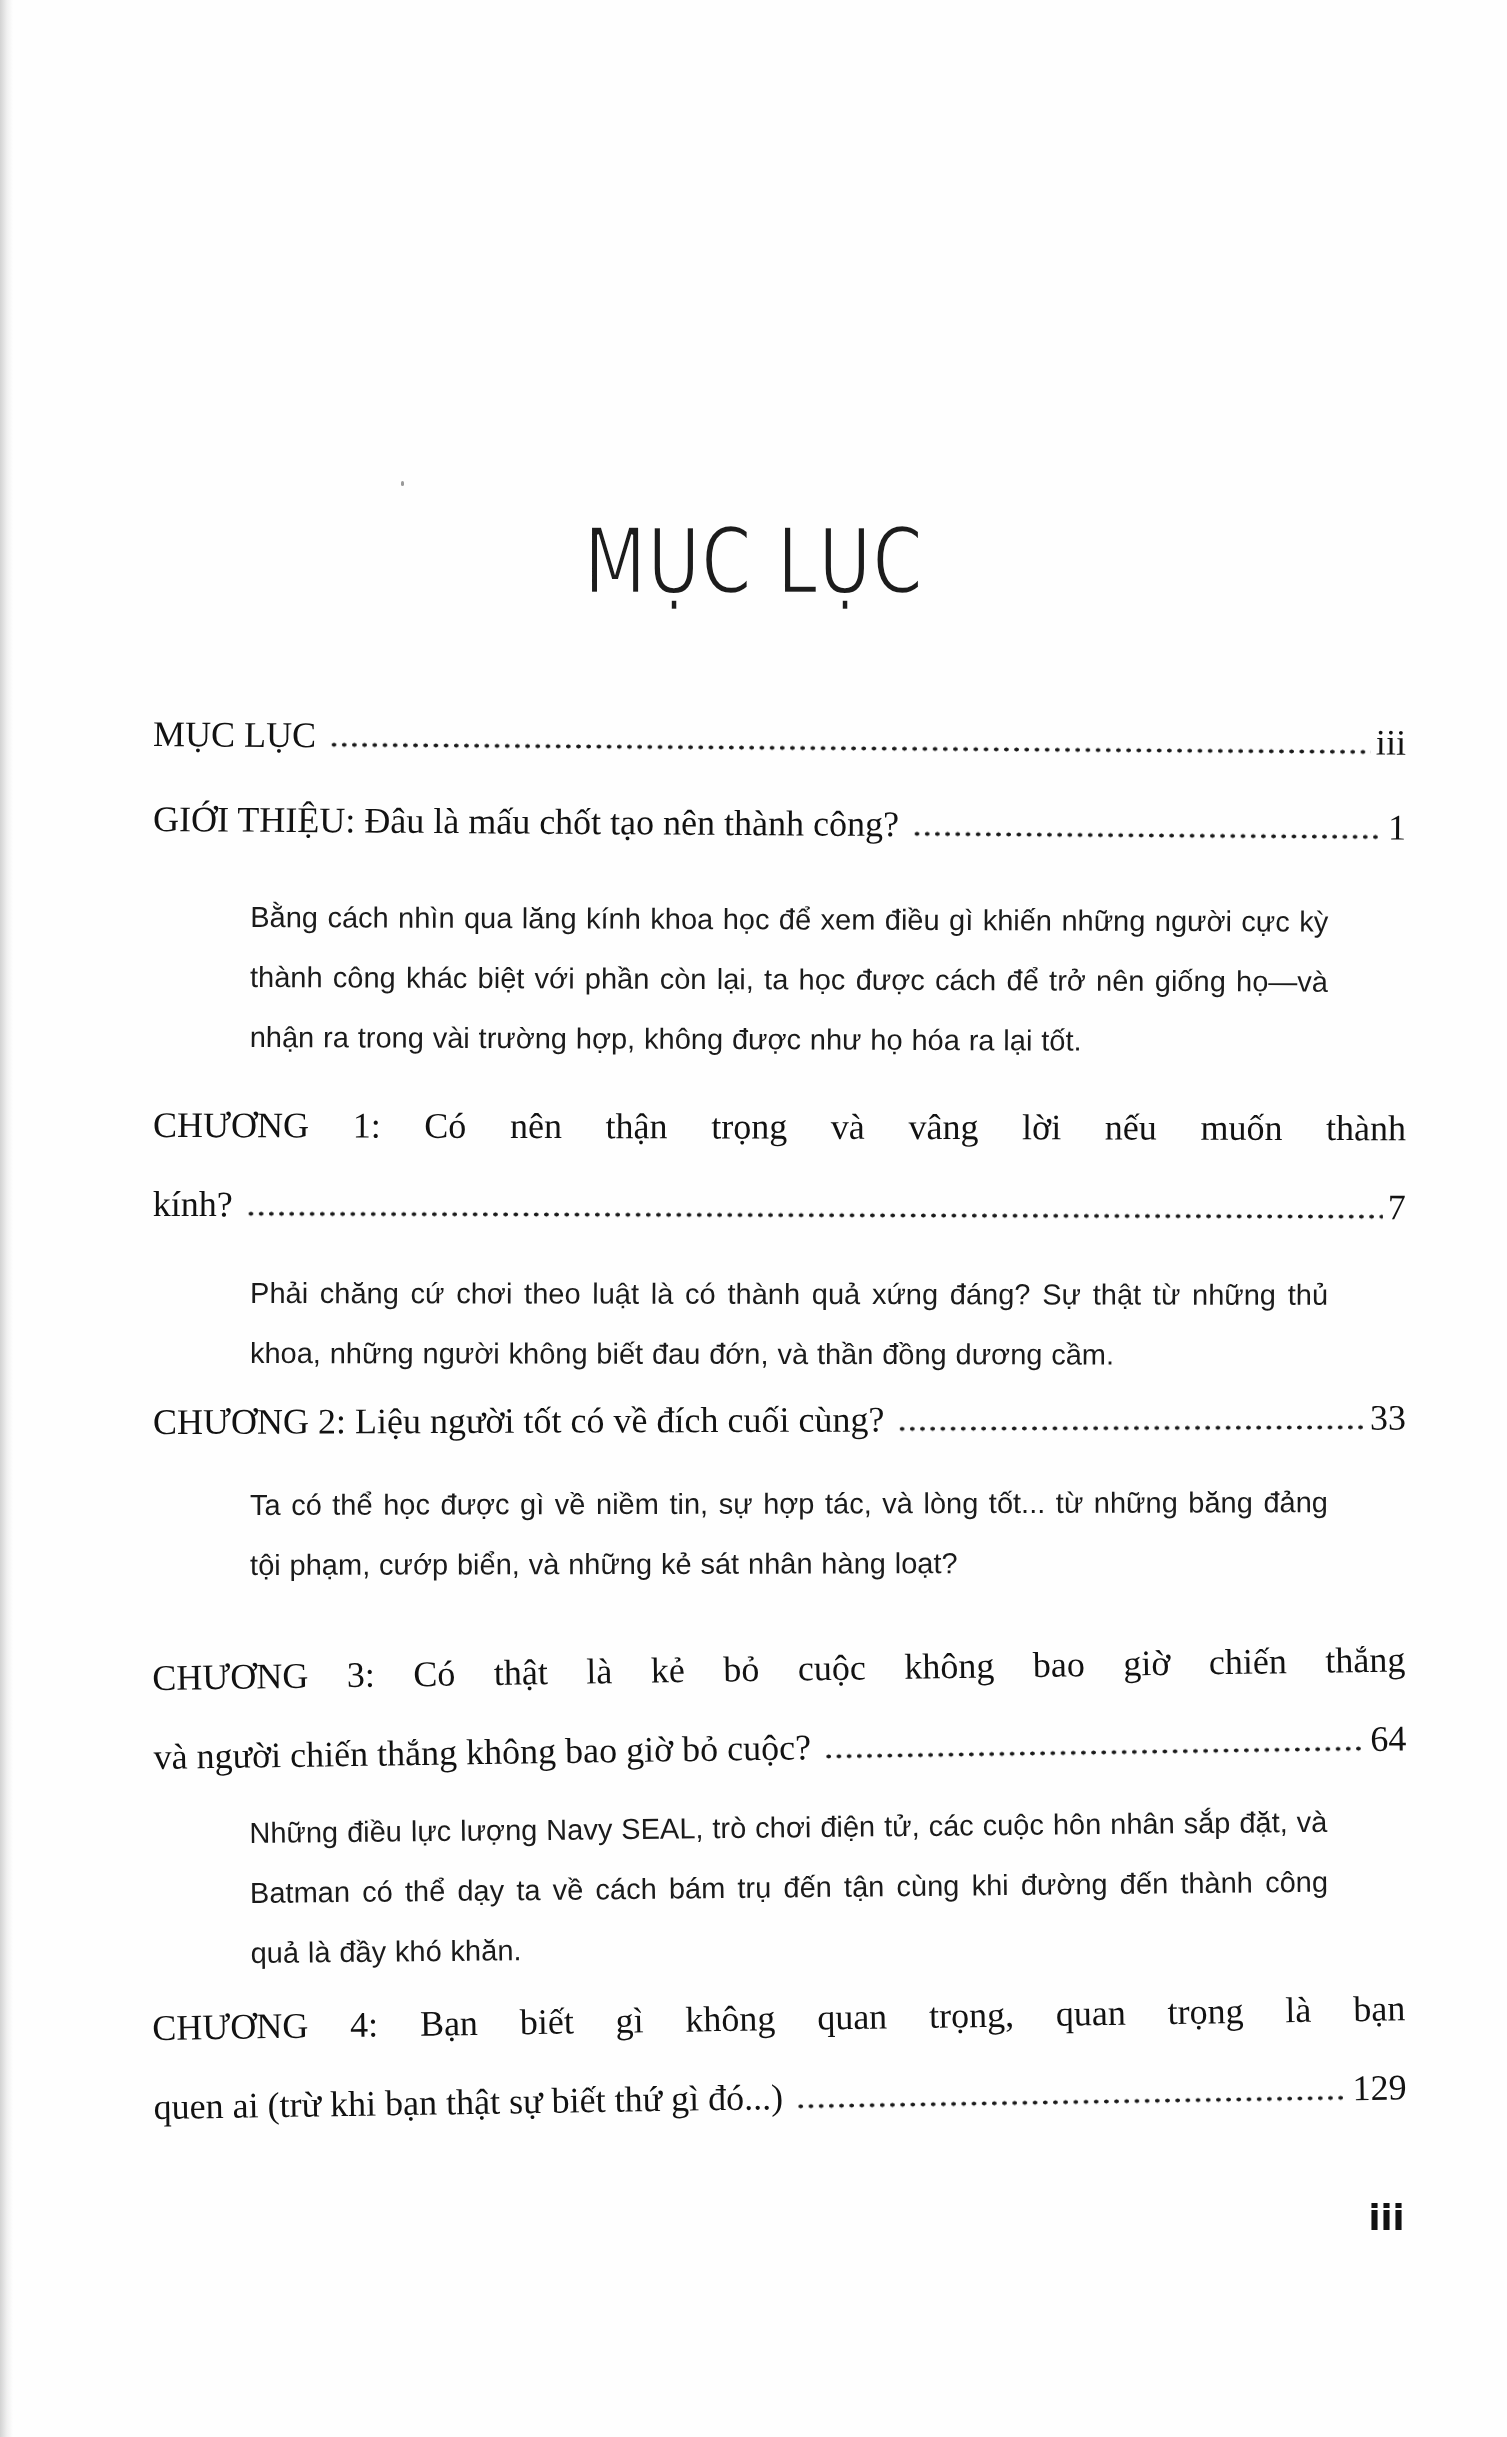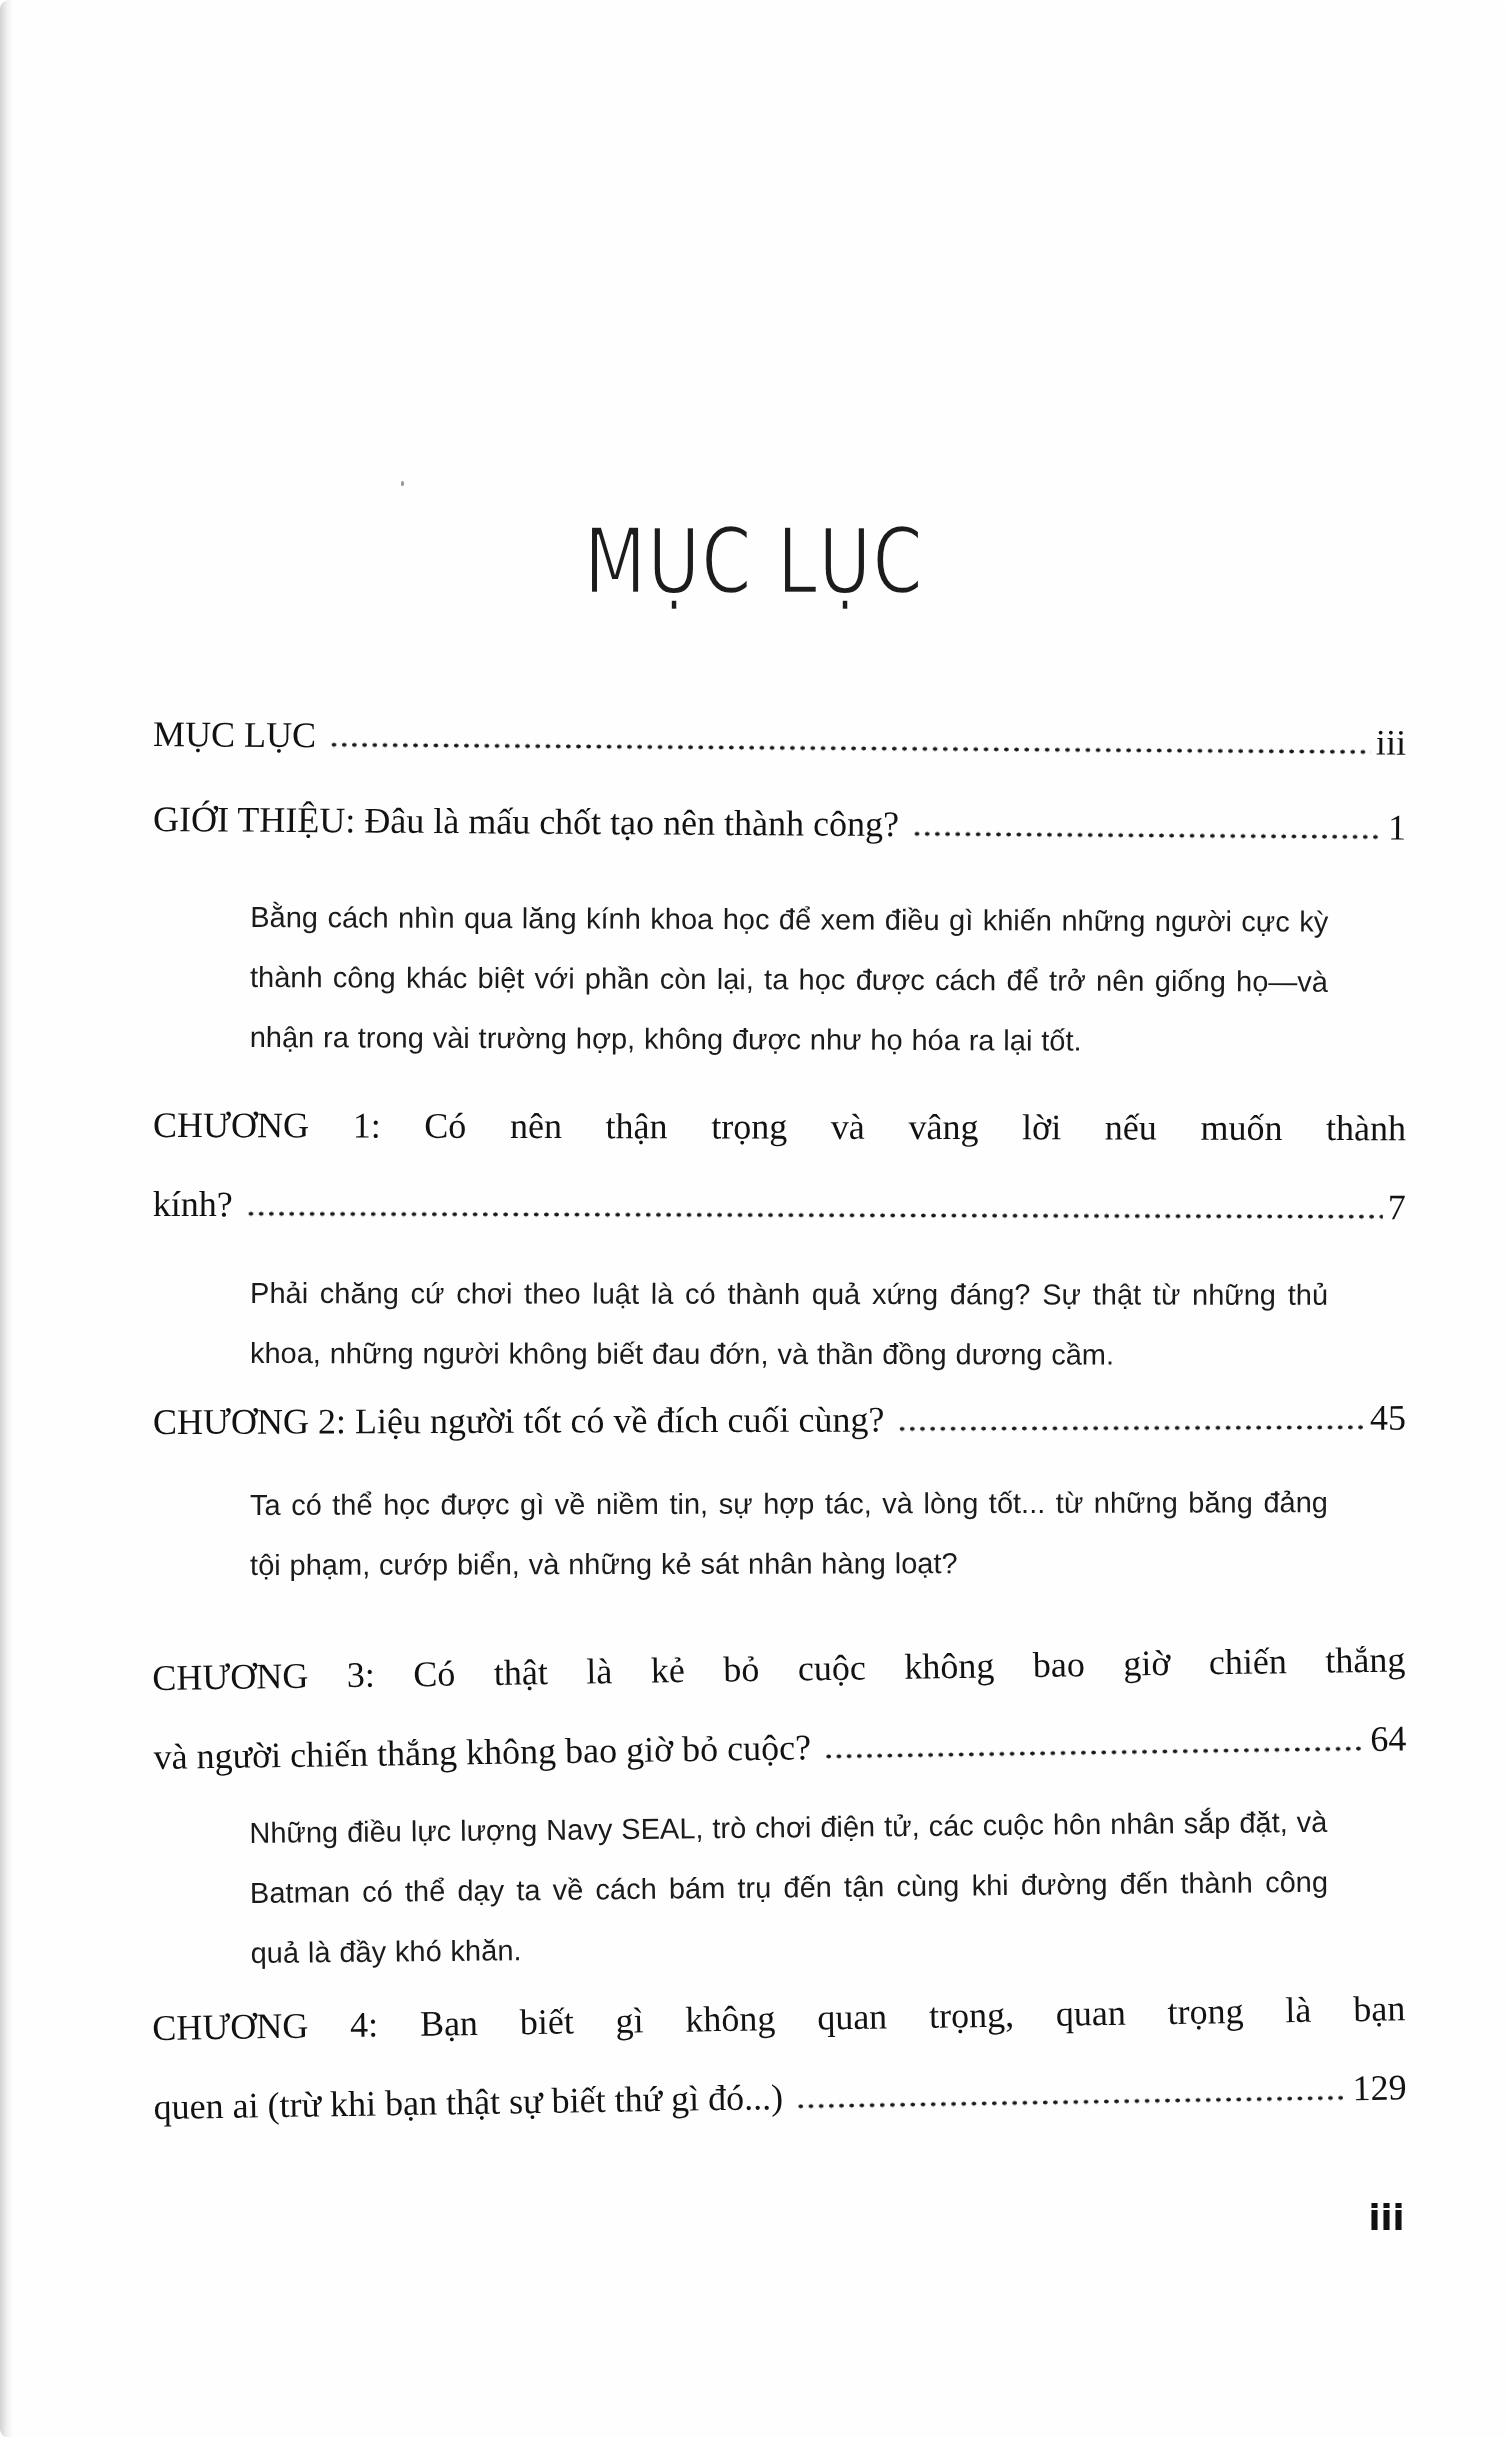--- a/index.html
+++ b/index.html
@@ -7,21 +7,20 @@
     padding: 0;
     background: #ffffff;
   }
   .page {
     position: relative;
     width: 1508px;
     height: 2438px;
     background: #fefefe;
     overflow: hidden;
     color: #161616;
-    border-radius: 9px;
   }
   .scan-edge {
     position: absolute;
     left: 0; top: 0; bottom: 0;
     width: 12.6px;
     background: linear-gradient(to right, rgba(130,130,130,0.35), rgba(180,180,180,0.18) 55%, rgba(255,255,255,0));
   }
   .speck {
     position: absolute;
     left: 401px; top: 481px;
@@ -154,21 +153,21 @@
         <span class="leader"></span>
         <span class="pg">7</span>
       </div>
     </div>
     <p class="desc m-d2 rot-d">Phải chăng cứ chơi theo luật là có thành quả xứng đáng? Sự thật từ những thủ khoa, những người không biết đau đớn, và thần đồng dương cầm.</p>
 
     <div class="toc-entry m-e3 rot-e">
       <div class="dot-row">
         <span class="lbl">CHƯƠNG 2: Liệu người tốt có về đích cuối cùng?</span>
         <span class="leader"></span>
-        <span class="pg">45</span>
+        <span class="pg">33</span>
       </div>
     </div>
     <p class="desc m-d3 rot-f">Ta có thể học được gì về niềm tin, sự hợp tác, và lòng tốt... từ những băng đảng tội phạm, cướp biển, và những kẻ sát nhân hàng loạt?</p>
 
     <div class="toc-entry m-e4 rot-g">
       <div class="wrap-line">CHƯƠNG 3: Có thật là kẻ bỏ cuộc không bao giờ chiến thắng</div>
       <div class="dot-row">
         <span class="lbl">và người chiến thắng không bao giờ bỏ cuộc?</span>
         <span class="leader"></span>
         <span class="pg">64</span>

